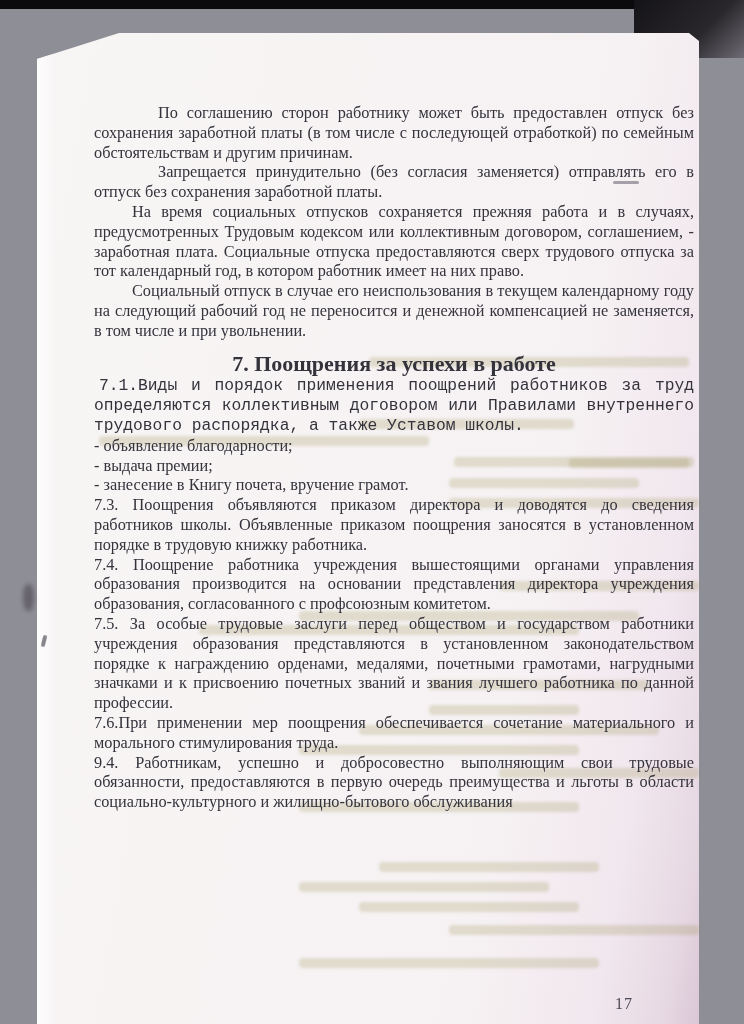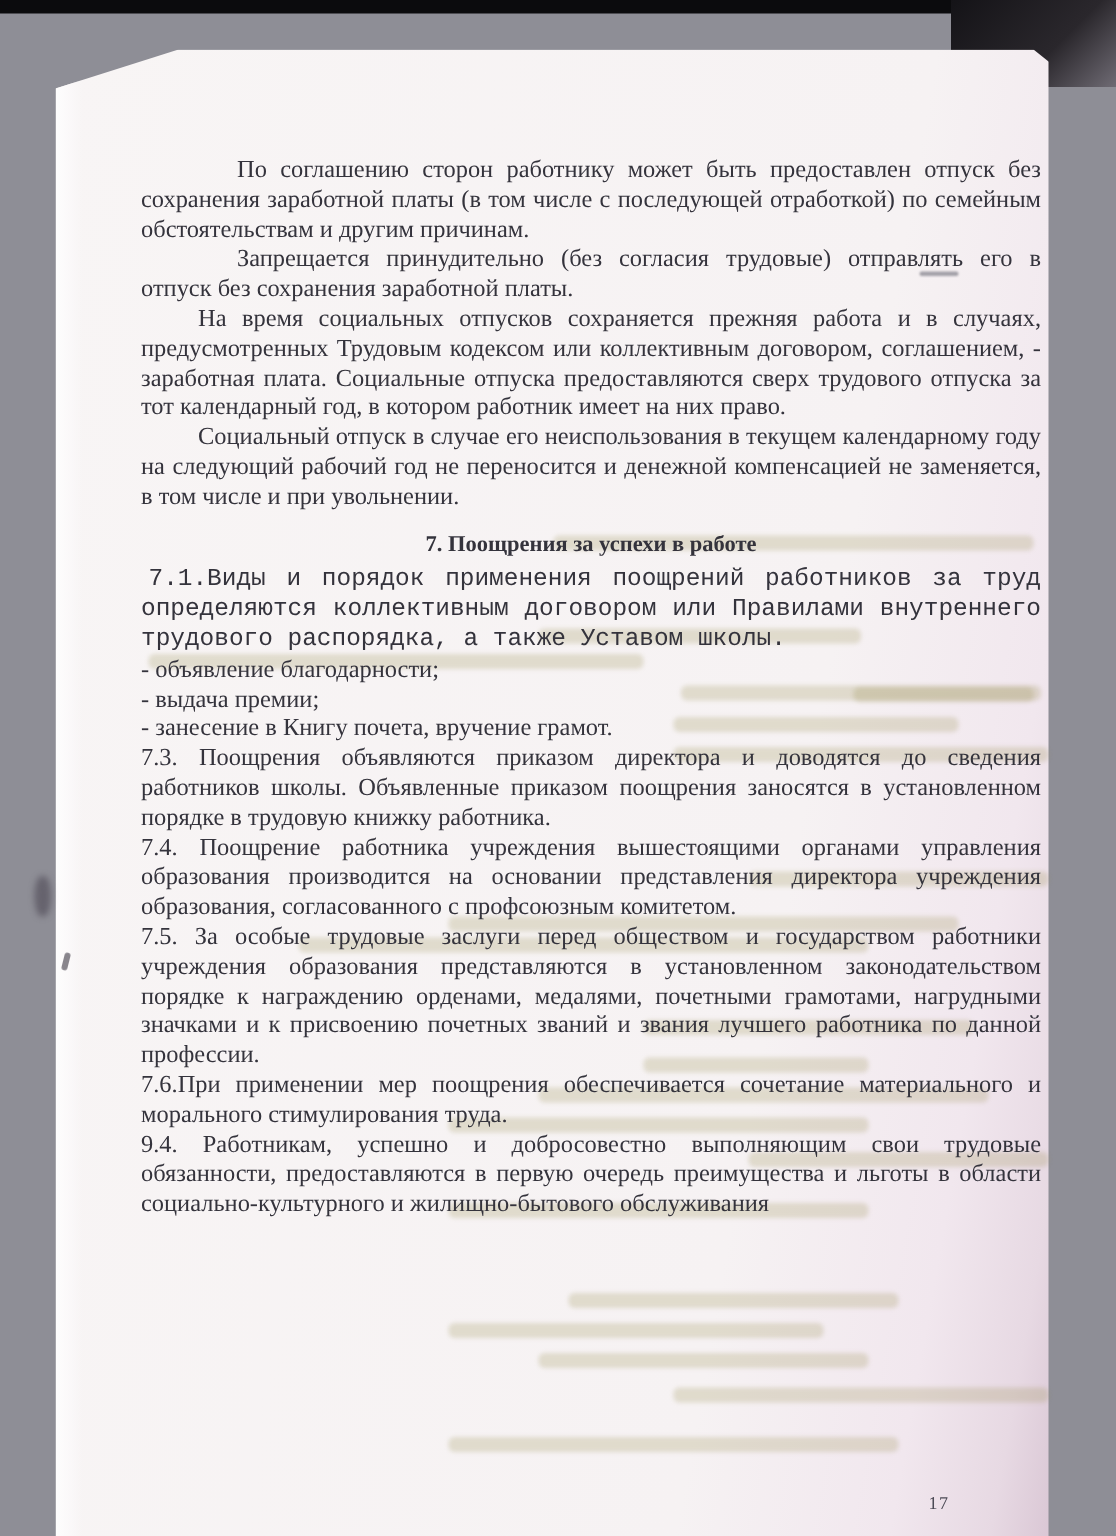--- a/index.html
+++ b/index.html
@@ -33,27 +33,27 @@
   .doc{
     position:absolute;left:57px;top:70px;width:600px;
     color:#34333c;font-size:16.3px;line-height:19.8px;
     text-align:justify;
   }
   .doc p{margin:0;padding:0;}
   .doc p.indent-lg{text-indent:64px;}
   .doc p.indent-sm{text-indent:38px;}
   .doc p.indent-xs{text-indent:5px;font-family:Liberation Mono, monospace;}
   .doc .heading{
-    font-weight:bold;text-align:center;margin:13px 0 3px 0;font-size:15px;
+    font-weight:bold;text-align:center;margin:13px 0 3px 0;font-size:22px;
     text-indent:0;
   }
   .doc p.list-line{text-align:left;}
   .page-number{
     position:absolute;right:66px;top:962px;
-    font-size:12px;color:#4b4a55;letter-spacing:1px;
+    font-size:16px;color:#4b4a55;letter-spacing:1px;
   }
   .art{
     position:absolute;height:10px;border-radius:4px;
     background:rgba(146,136,70,.22);
     filter:blur(1.4px);
     pointer-events:none;
   }
   .art-dash{
     position:absolute;height:3px;border-radius:2px;
     background:rgba(95,95,108,.55);
@@ -98,21 +98,21 @@
       <div class="art" style="left: 342px; top: 829px; width: 220px;"></div>
       <div class="art" style="left: 262px; top: 849px; width: 250px;"></div>
       <div class="art" style="left: 322px; top: 869px; width: 220px;"></div>
       <div class="art" style="left: 412px; top: 892px; width: 250px;"></div>
       <div class="art" style="left: 262px; top: 925px; width: 300px;"></div>
       <div class="art-dash" style="left: 576px; top: 148px; width: 26px;"></div>
     </div>
   <div class="tick-mark"></div>
   <div class="doc" id="doc">
       <p class="indent-lg">По соглашению сторон работнику может быть предоставлен отпуск без сохранения заработной платы (в том числе с последующей отработкой) по семейным обстоятельствам и другим причинам.</p>
-      <p class="indent-lg">Запрещается принудительно (без согласия трудовые) отправлять его в отпуск без сохранения заработной платы.</p>
+      <p class="indent-lg">Запрещается принудительно (без согласия заменяется) отправлять его в отпуск без сохранения заработной платы.</p>
       <p class="indent-sm">На время социальных отпусков сохраняется прежняя работа и в случаях, предусмотренных Трудовым кодексом или коллективным договором, соглашением, - заработная плата. Социальные отпуска предоставляются сверх трудового отпуска за тот календарный год, в котором работник имеет на них право.</p>
       <p class="indent-sm">Социальный отпуск в случае его неиспользования в текущем календарному году на следующий рабочий год не переносится и денежной компенсацией не заменяется, в том числе и при увольнении.</p>
       <p class="heading">7. Поощрения за успехи в работе</p>
       <p class="indent-xs">7.1.Виды и порядок применения поощрений работников за труд определяются коллективным договором или Правилами внутреннего трудового распорядка, а также Уставом школы.</p>
       <p class="list-line">-  объявление благодарности;</p>
       <p class="list-line">-  выдача премии;</p>
       <p class="list-line">-  занесение в Книгу почета, вручение грамот.</p>
       <p class="">7.3. Поощрения объявляются приказом директора и доводятся до сведения работников школы. Объявленные приказом поощрения заносятся в установленном порядке в трудовую книжку работника.</p>
       <p class="">7.4. Поощрение работника учреждения вышестоящими органами управления образования производится на основании представления директора учреждения образования, согласованного с профсоюзным комитетом.</p>
       <p class="">7.5. За особые трудовые заслуги перед обществом и государством работники учреждения образования представляются в установленном законодательством порядке к награждению орденами, медалями, почетными грамотами, нагрудными значками и к присвоению почетных званий и звания лучшего работника по данной профессии.</p>

